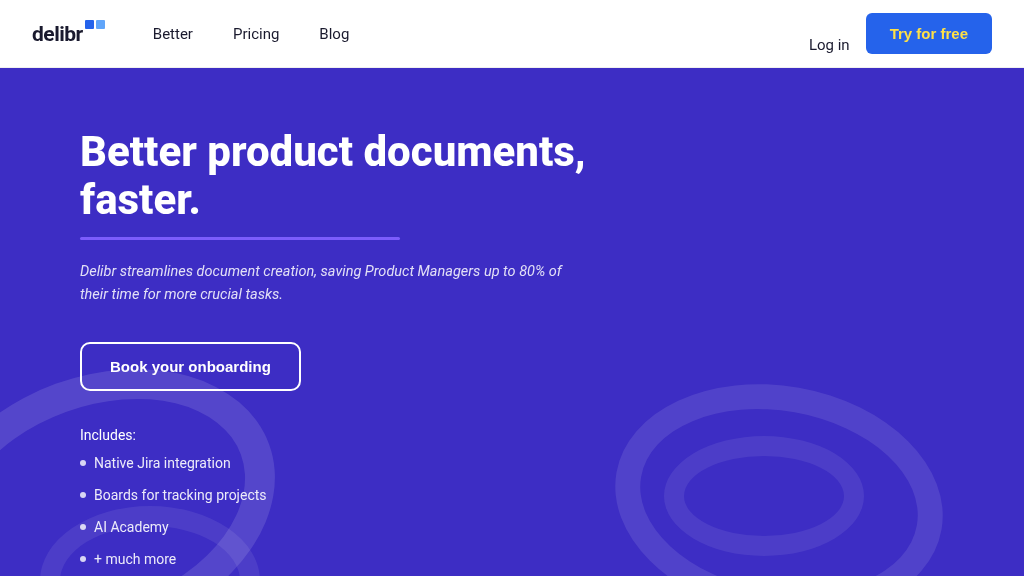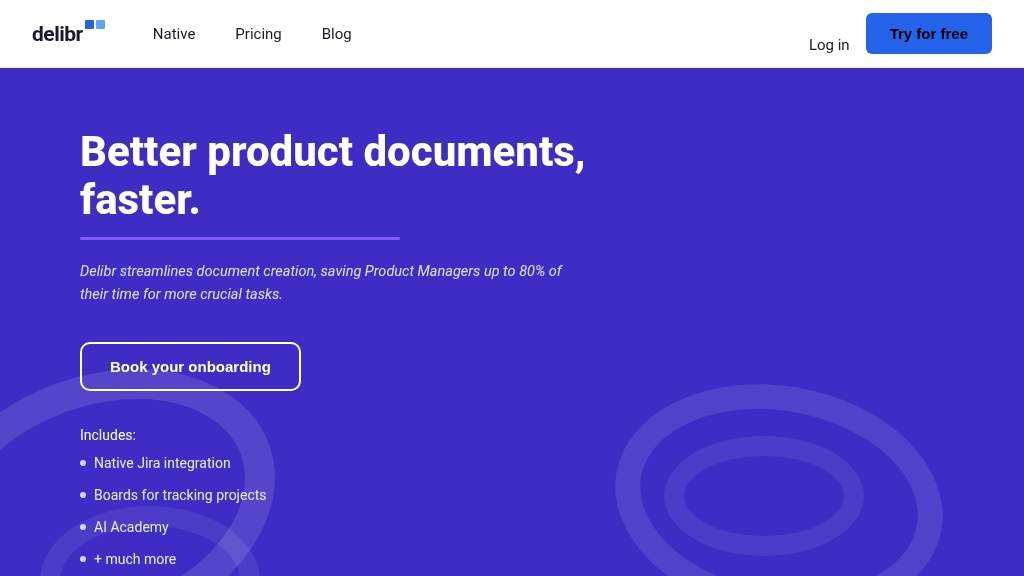--- a/index.html
+++ b/index.html
@@ -71,21 +71,21 @@
 
     .login-link {
       font-size: 15px;
       color: #1a1a2e;
       cursor: pointer;
       font-weight: 400;
     }
 
     .try-btn {
       background: #2563eb;
-      color: #000000;
+      color: #fde047;
       border: none;
       border-radius: 6px;
       padding: 12px 24px;
       font-size: 15px;
       font-weight: 600;
       cursor: pointer;
     }
 
     
     .hero {
@@ -217,21 +217,21 @@
 <nav class="navbar">
   <div class="logo-area">
     <span class="logo-text">delibr</span>
     <svg class="logo-icon" viewBox="0 0 20 20" fill="none" xmlns="http://www.w3.org/2000/svg">
       <rect x="0" y="0" width="9" height="9" fill="#2563eb" rx="1"></rect>
       <rect x="11" y="0" width="9" height="9" fill="#60a5fa" rx="1"></rect>
     </svg>
   </div>
 
   <div class="nav-links">
-    <a class="nav-link">Native</a>
+    <a class="nav-link">Better</a>
     <a class="nav-link">Pricing</a>
     <a class="nav-link">Blog</a>
   </div>
 
   <div class="nav-right">
     <span class="login-link">Log in</span>
     <button class="try-btn">Try for free</button>
   </div>
 </nav>
 

